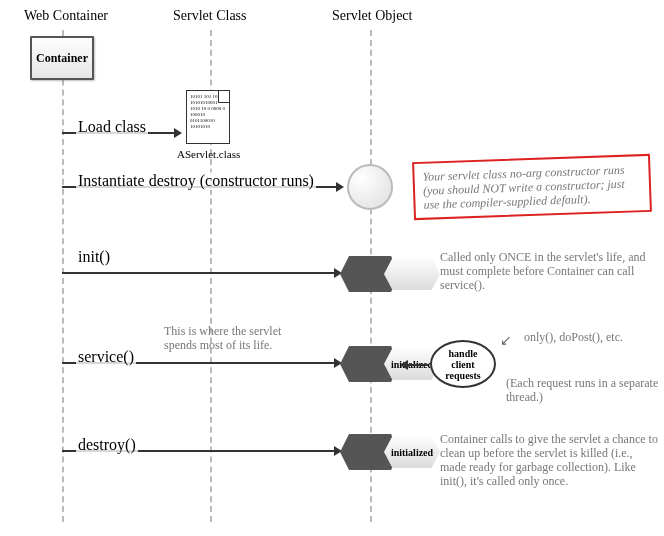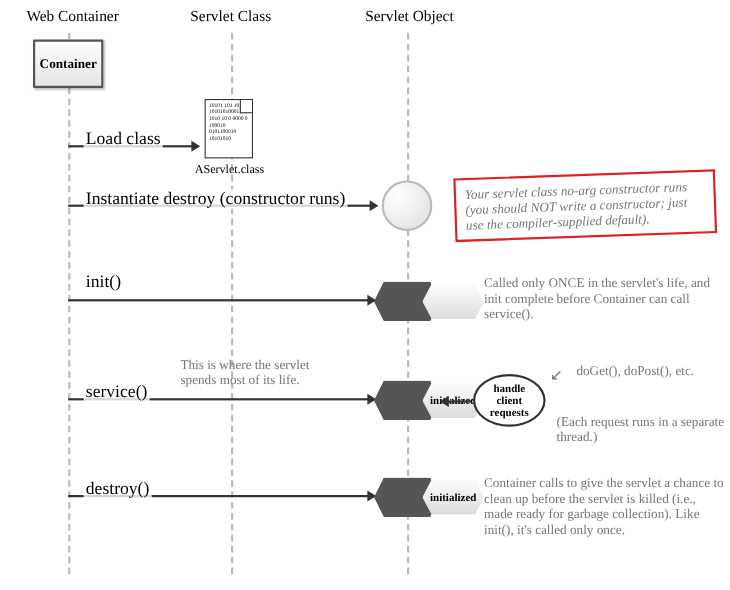--- a/index.html
+++ b/index.html
@@ -68,17 +68,17 @@
 requests</div>
 <div class="arrow-left" style="left:402px; top:364px; width:26px"></div>
 <div class="curve-arrow" style="left:500px; top:332px">↙</div>
 
 <div class="arrow" style="left:62px; top:450px; width:278px"></div>
 <div class="arrow-label" style="left:76px; top:436px">destroy()</div>
 <div class="hexagon-wrap" style="left:340px; top:434px"></div>
 <div class="hexagon" style="left:342px; top:436px">initialized</div>
 
 <div class="note redbox" style="left:413px; top:158px; width:238px; transform:rotate(-2deg)">Your servlet class no-arg constructor runs (you should NOT write a constructor; just use the compiler-supplied default).</div>
-<div class="note" style="left:440px; top:250px; width:210px">Called only ONCE in the servlet's life, and init complete before Container can call service().</div>
+<div class="note" style="left:440px; top:250px; width:210px">Called only ONCE in the servlet's life, and must complete before Container can call service().</div>
 <div class="note" style="left:164px; top:324px; width:150px">This is where the servlet spends most of its life.</div>
-<div class="note" style="left:524px; top:330px; width:120px">doGet(), doPost(), etc.</div>
+<div class="note" style="left:524px; top:330px; width:120px">only(), doPost(), etc.</div>
 <div class="note" style="left:506px; top:376px; width:155px">(Each request runs in a separate thread.)</div>
 <div class="note" style="left:440px; top:432px; width:220px">Container calls to give the servlet a chance to clean up before the servlet is killed (i.e., made ready for garbage collection). Like init(), it's called only once.</div>
 
 </body></html>

